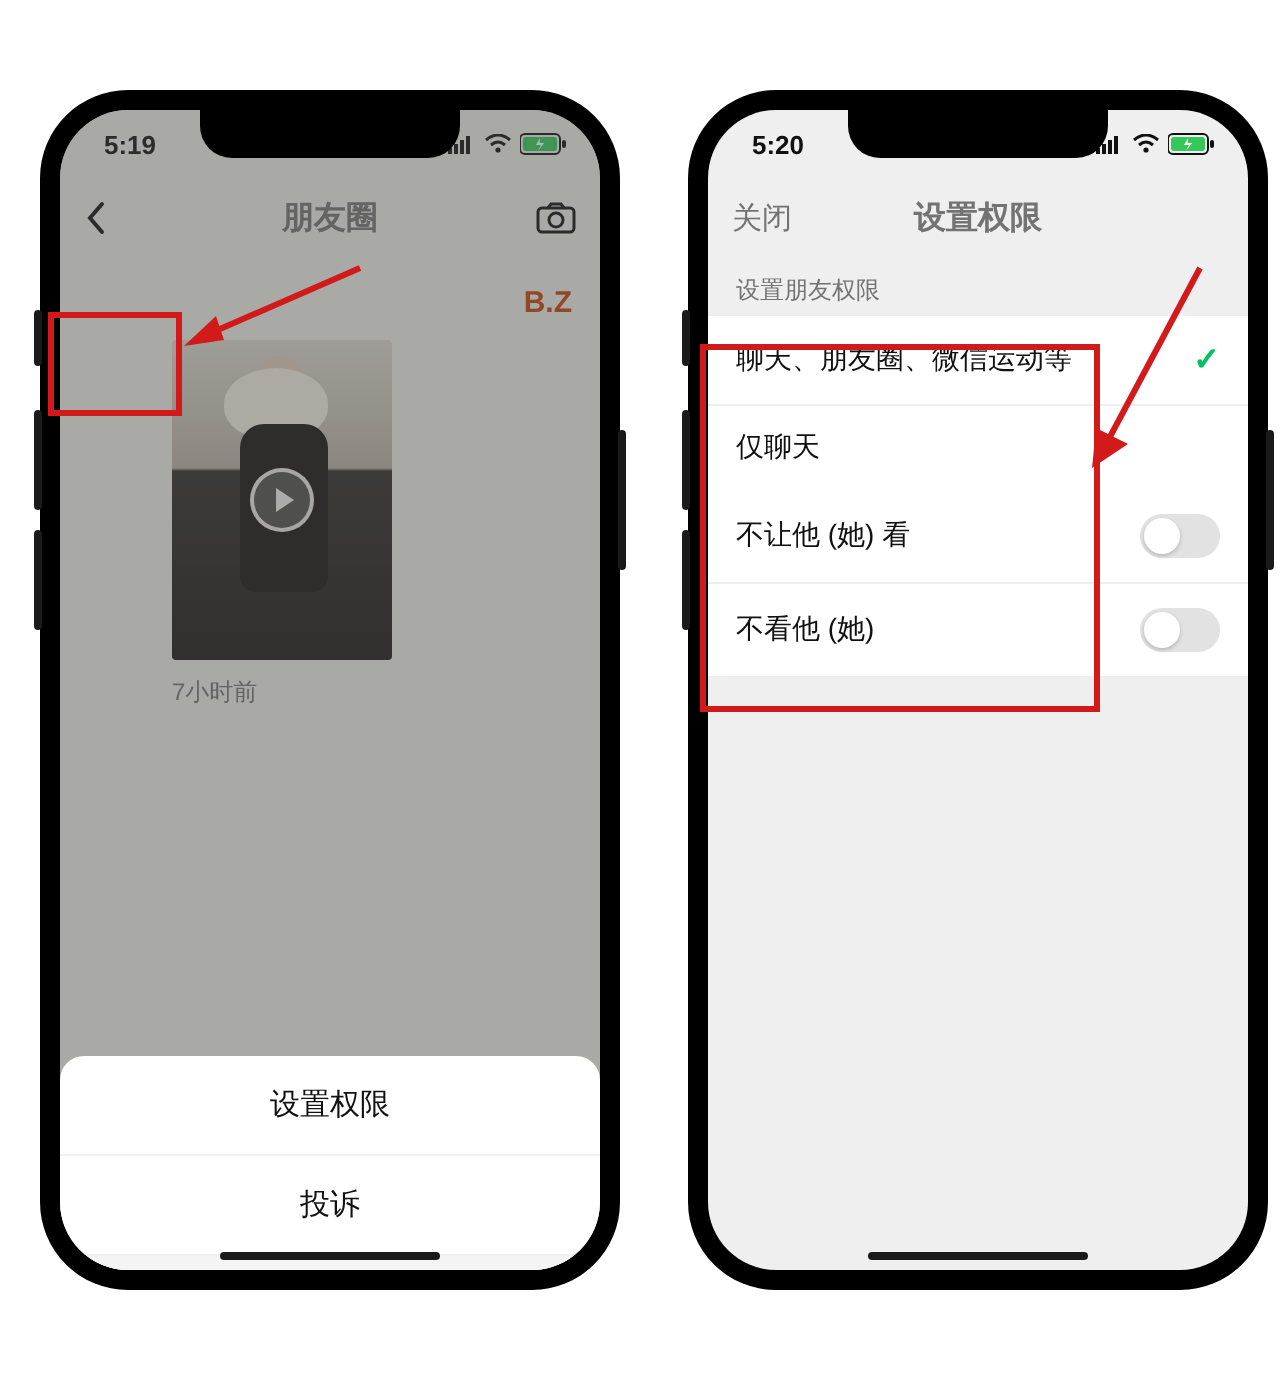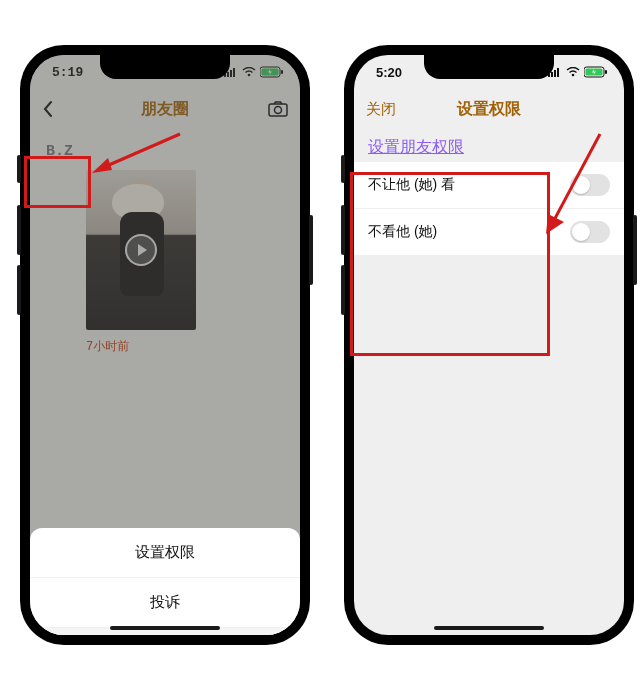--- a/index.html
+++ b/index.html
@@ -6,46 +6,46 @@
   .canvas{width:640px;height:688px;position:relative;background:#fff;}
   .phone{position:absolute;width:290px;height:600px;background:#000;border-radius:44px;padding:10px;box-sizing:border-box;}
   .phone.left{left:20px;top:45px;}
   .phone.right{left:344px;top:45px;}
   .side-btn{position:absolute;background:#1a1a1a;border-radius:2px;}
   .sb-l1{left:-3px;top:110px;width:4px;height:28px;}
   .sb-l2{left:-3px;top:160px;width:4px;height:50px;}
   .sb-l3{left:-3px;top:220px;width:4px;height:50px;}
   .sb-r1{right:-3px;top:170px;width:4px;height:70px;}
   .screen{width:100%;height:100%;border-radius:34px;overflow:hidden;position:relative;}
-  .screen.dim{background:#e9e8e4;font-family:Liberation Mono, monospace;}
+  .screen.dim{background:#e9e8e4;}
   .screen.light{background:#efefef;}
   .notch{position:absolute;top:0;left:50%;transform:translateX(-50%);width:130px;height:24px;background:#000;border-bottom-left-radius:16px;border-bottom-right-radius:16px;z-index:50;}
   .status{display:flex;align-items:center;justify-content:space-between;height:34px;padding:0 16px 0 22px;font-size:13px;font-weight:600;color:#111;}
   .status .right{display:flex;align-items:center;gap:4px;}
   .dim-layer{position:absolute;inset:0;background:rgba(80,80,80,0.42);z-index:30;pointer-events:none;border-radius:34px;}
-  .nav{display:flex;align-items:center;justify-content:flex-start;height:40px;padding:0 12px;font-size:16px;font-weight:600;color:#a16207;}
+  .nav{display:flex;align-items:center;justify-content:flex-start;height:40px;padding:0 12px;font-size:16px;font-weight:600;color:#737373;}
   .nav .center{flex:1;text-align:center;}
   .nav .side{width:30px;display:flex;align-items:center;}
-  .section-hdr{font-size:16px;color:#8b5cf6;padding:8px 14px 4px;text-decoration:underline;}
+  .section-hdr{font-size:12px;color:#737373;padding:8px 14px 4px;}
   .row{background:#fff;padding:12px 14px;font-size:14px;color:#111;border-bottom:1px solid #eee;display:flex;align-items:center;justify-content:space-between;}
   .row:last-child{border-bottom:none;}
   .check{color:#07c160;font-size:16px;font-weight:700;}
   .toggle{width:40px;height:22px;border-radius:11px;background:#e2e2e2;position:relative;}
   .toggle:after{content:"";position:absolute;width:18px;height:18px;border-radius:50%;background:#fff;top:2px;left:2px;box-shadow:0 1px 2px rgba(0,0,0,.2);}
   
   .moments{padding:8px 14px;}
-  .user{color:#737373;font-size:15px;font-weight:600;margin:6px 0 10px 2px;}
+  .user{color:#c2410c;font-size:15px;font-weight:600;margin:6px 0 10px 2px;text-align:right;}
   .post{margin-left:42px;}
   .thumb{width:110px;height:160px;background:linear-gradient(180deg,#d8d4cb 0%,#b6aea2 40%,#2f2b27 41%,#1c1916 100%);border-radius:2px;position:relative;display:flex;align-items:center;justify-content:center;}
   .thumb .fur{position:absolute;top:14px;left:26px;width:52px;height:36px;border-radius:50% 50% 45% 45%;background:#efeae0;}
   .thumb .head{position:absolute;top:8px;left:42px;width:24px;height:24px;border-radius:50%;background:#d9c8b6;}
   .thumb .body{position:absolute;top:42px;left:34px;width:44px;height:84px;background:#151310;border-radius:12px 12px 8px 8px;}
   .play{width:28px;height:28px;border-radius:50%;background:rgba(255,255,255,.25);border:2px solid rgba(255,255,255,.85);display:flex;align-items:center;justify-content:center;z-index:2;position:relative;}
   .play:after{content:"";border-left:9px solid rgba(255,255,255,.9);border-top:6px solid transparent;border-bottom:6px solid transparent;margin-left:3px;}
-  .time{color:#c2410c;font-size:12px;margin-top:8px;}
+  .time{color:#737373;font-size:12px;margin-top:8px;}
   .sheet{position:absolute;bottom:0;left:0;right:0;z-index:40;}
   .sheet-card{background:#fff;border-radius:12px 12px 0 0;margin:0;}
   .sheet-row{padding:15px 0;text-align:center;font-size:15px;color:#111;border-bottom:1px solid #f0f0f0;}
   .sheet-gap{height:7px;background:#f4f4f4;}
   .home-ind{position:absolute;bottom:5px;left:50%;transform:translateX(-50%);width:110px;height:4px;border-radius:3px;background:#1a1a1a;z-index:45;}
   .home-ind.light{background:#1a1a1a;}
   
   .redbox{position:absolute;border:3px solid #d21a1a;z-index:60;pointer-events:none;}
   .arrow{position:absolute;z-index:60;pointer-events:none;}
   svg{display:block;}
@@ -176,20 +176,29 @@
         </span>
       </div>
 
       <div class="nav">
         <span class="side" style="width:44px;font-size:15px;font-weight:400">关闭</span>
         <span class="center">设置权限</span>
         <span class="side" style="width:44px"></span>
       </div>
 
       <div class="section-hdr">设置朋友权限</div>
+      <div>
+        <div class="row">
+          <span>聊天、朋友圈、微信运动等</span>
+          <span class="check">✓</span>
+        </div>
+        <div class="row">
+          <span>仅聊天</span>
+        </div>
+      </div>
 
       <div>
         <div class="row">
           <span>不让他 (她) 看</span>
           <span class="toggle"></span>
         </div>
         <div class="row">
           <span>不看他 (她)</span>
           <span class="toggle"></span>
         </div>

